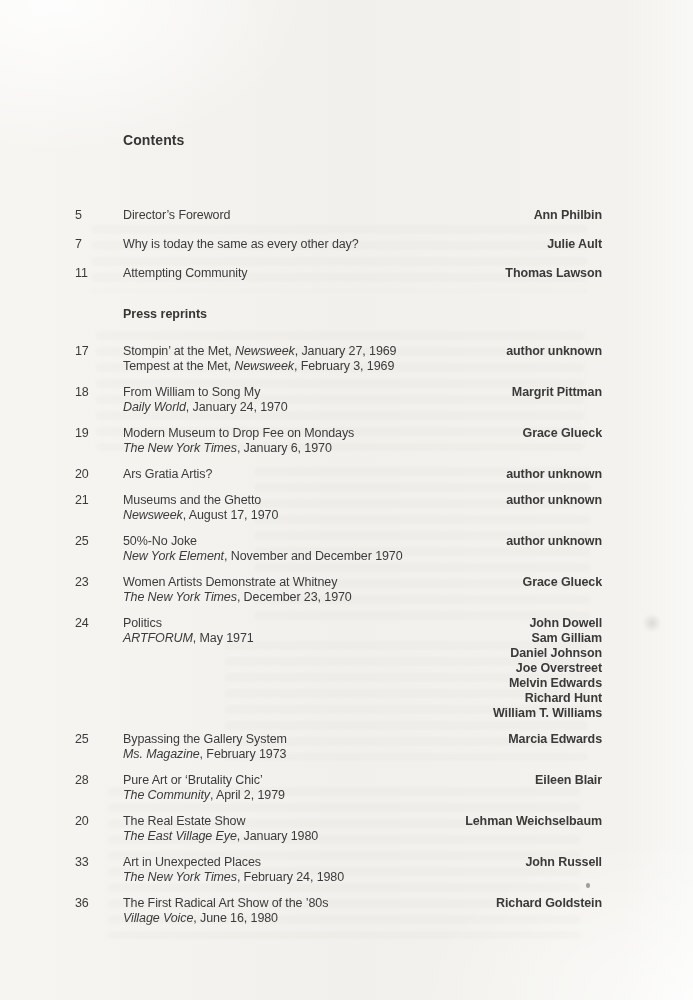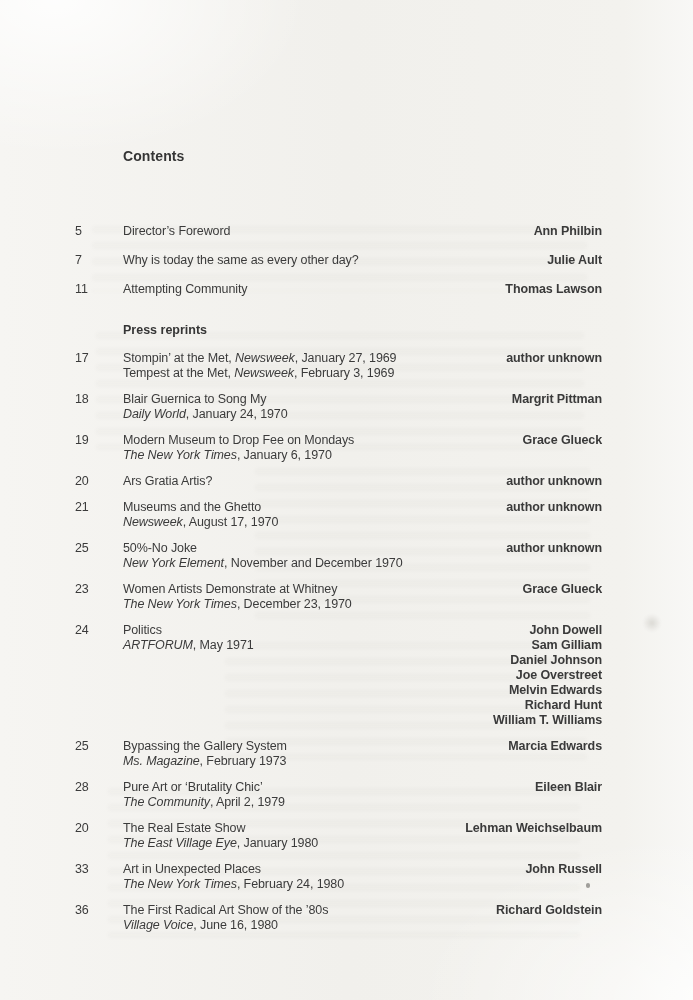--- a/index.html
+++ b/index.html
@@ -32,38 +32,38 @@
   .smudge{
     position:absolute;left:642px;top:614px;width:20px;height:18px;border-radius:50%;
     background:radial-gradient(circle, rgba(140,135,125,.55) 0%, rgba(140,135,125,0) 70%);
     filter:blur(1px);opacity:.45;pointer-events:none;
   }
   .speck{
     position:absolute;left:586px;top:883px;width:4px;height:5px;border-radius:2px;
     background:rgba(90,88,84,.55);filter:blur(.4px);pointer-events:none;
   }
 
-  .toc{position:absolute;left:75px;top:148px;width:527px;}
+  .toc{position:absolute;left:75px;top:132px;width:527px;}
   .h-contents{
     margin:0 0 0 48px;
     font-size:14px;line-height:16px;font-weight:700;letter-spacing:.1px;color:#353535;
   }
   .row{
     display:grid;grid-template-columns:48px 1fr auto;
     font-size:12.5px;line-height:15px;letter-spacing:-.1px;
     margin-bottom:11px;
   }
   .row.first{margin-top:60px;}
   .row.fm{margin-bottom:14px;}
   .num{font-weight:400;color:#3b3b3b;}
   .title{padding-right:12px;}
   .i{font-style:italic;}
   .authors{text-align:right;font-weight:700;color:#3a3a3a;white-space:nowrap;}
   .h-press{
-    margin:26px 0 13px 48px;
+    margin:26px 0 22px 48px;
     font-size:12.5px;line-height:15px;font-weight:700;letter-spacing:0;color:#353535;
   }
   .row.tall{margin-bottom:11px;}
 </style>
 </head>
 <body>
 
 <div class="scan">
 
   <div class="ghost g1"></div>
@@ -101,21 +101,21 @@
       <div class="title">
         <div><span>Stompin’ at the Met, </span><span class="i">Newsweek</span><span>, January 27, 1969</span></div>
         <div><span>Tempest at the Met, </span><span class="i">Newsweek</span><span>, February 3, 1969</span></div>
       </div>
       <div class="authors">author unknown</div>
     </div>
 
     <div class="row">
       <div class="num">18</div>
       <div class="title">
-        <div><span>Blair Guernica to Song My</span></div>
+        <div><span>From William to Song My</span></div>
         <div><span class="i">Daily World</span><span>, January 24, 1970</span></div>
       </div>
       <div class="authors">Margrit Pittman</div>
     </div>
 
     <div class="row">
       <div class="num">19</div>
       <div class="title">
         <div><span>Modern Museum to Drop Fee on Mondays</span></div>
         <div><span class="i">The New York Times</span><span>, January 6, 1970</span></div>

